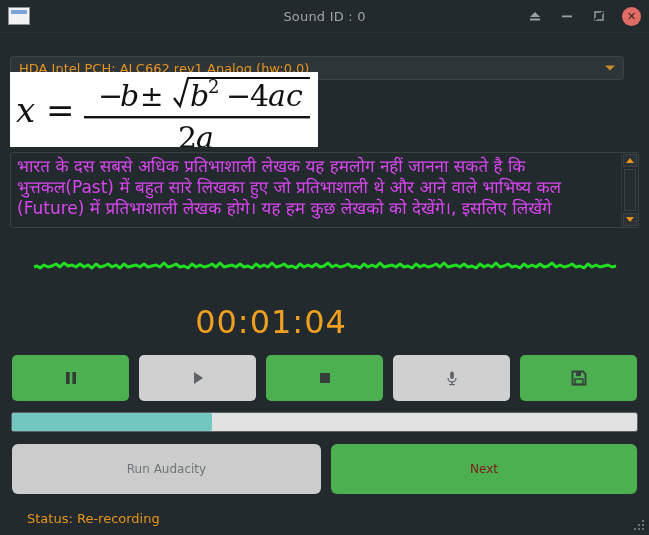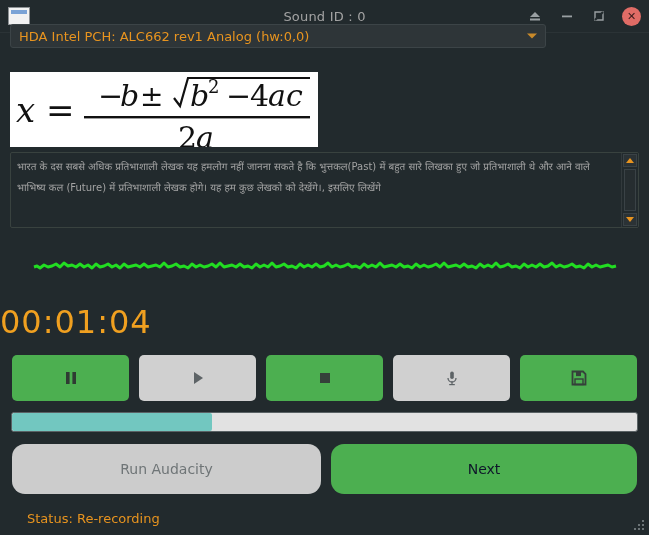--- a/index.html
+++ b/index.html
@@ -81,22 +81,22 @@
     color: #3a1c1c;
     display: flex; align-items: center; justify-content: center;
     font-size: 11px;
     font-weight: bold;
     line-height: 1;
   }
 
   
   .combo {
     position: absolute;
-    left: 10px; top: 24px;
-    width: 536px; height: 24px;
+    left: 10px; top: 56px;
+    width: 614px; height: 24px;
     background: #2e3538;
     border: 1px solid #3c4447;
     border-radius: 3px;
     box-sizing: border-box;
     display: flex;
     align-items: center;
   }
   .combo-text {
     margin-left: 8px;
     font-size: 13px;
@@ -131,23 +131,23 @@
     width: 629px; height: 76px;
     background: #222a2d;
     border: 1px solid #39423f;
     border-radius: 2px;
     box-sizing: border-box;
     display: flex;
   }
   .textbody {
     flex: 1;
     padding: 3px 6px 0 6px;
-    font-size: 10px;
+    font-size: 17px;
     line-height: 21px;
-    color: #a3a3a3;
+    color: #d946ef;
     overflow: hidden;
     font-family: "DejaVu Sans", "Liberation Sans", sans-serif;
   }
   .vscroll {
     width: 16px;
     background: #222a2d;
     border-left: 1px solid #32393c;
     position: relative;
     flex: none;
     display: flex;
@@ -190,20 +190,21 @@
     left: 10px; top: 236px;
     width: 629px; height: 62px;
   }
   .waveform svg { display: block; }
 
   
   .timer {
     position: absolute;
     left: 0; top: 303px;
     width: 542px;
+    text-align: center;
     font-size: 32px;
     color: #f0a020;
     letter-spacing: 1px;
   }
 
   
   .transport {
     position: absolute;
     left: 12px; top: 355px;
     width: 625px; height: 46px;
@@ -240,35 +241,35 @@
 
   
   .bottombar {
     position: absolute;
     left: 12px; top: 444px;
     width: 625px; height: 50px;
     display: flex;
     gap: 10px;
   }
   .bbtn {
-    border-radius: 13px;
+    border-radius: 6px;
     display: flex;
     align-items: center;
     justify-content: center;
-    font-size: 14px;
+    font-size: 12px;
   }
   .bbtn.audacity {
     flex: 0 0 309px;
     background: #cccccc;
     color: #6f7577;
   }
   .bbtn.next {
     flex: 1;
     background: #4caf50;
-    color: #0f172a;
+    color: #7f1d1d;
   }
 
   
   .status {
     position: absolute;
     left: 27px; top: 511px;
     font-size: 13px;
     color: #e8941f;
   }
   .grip {

